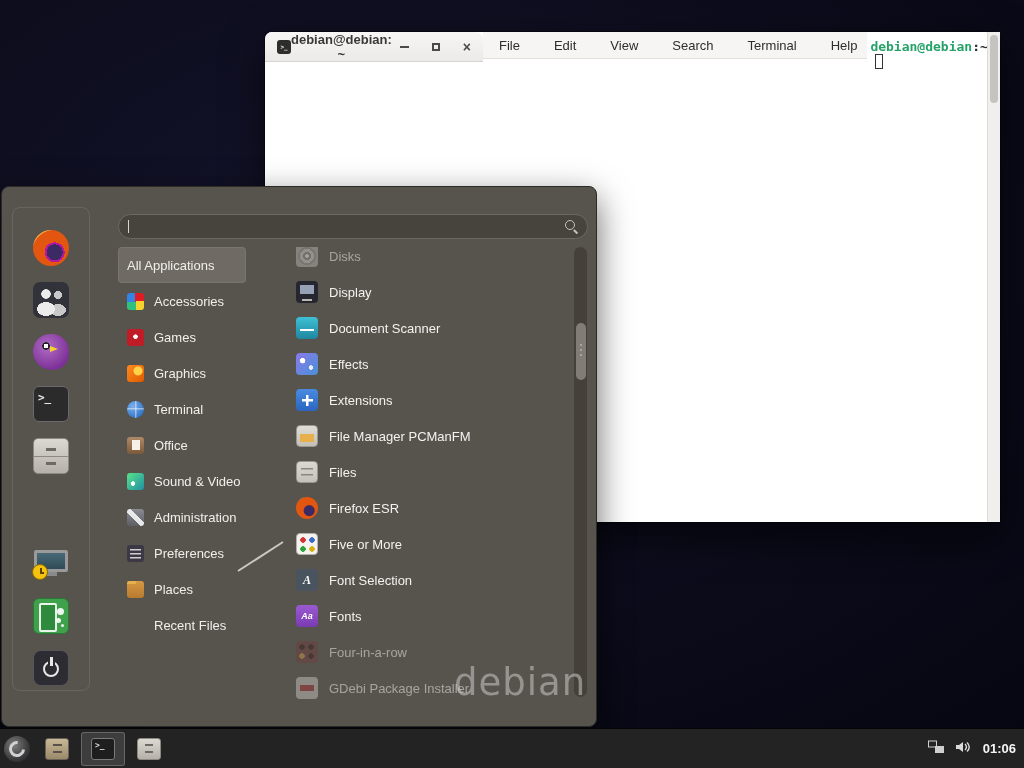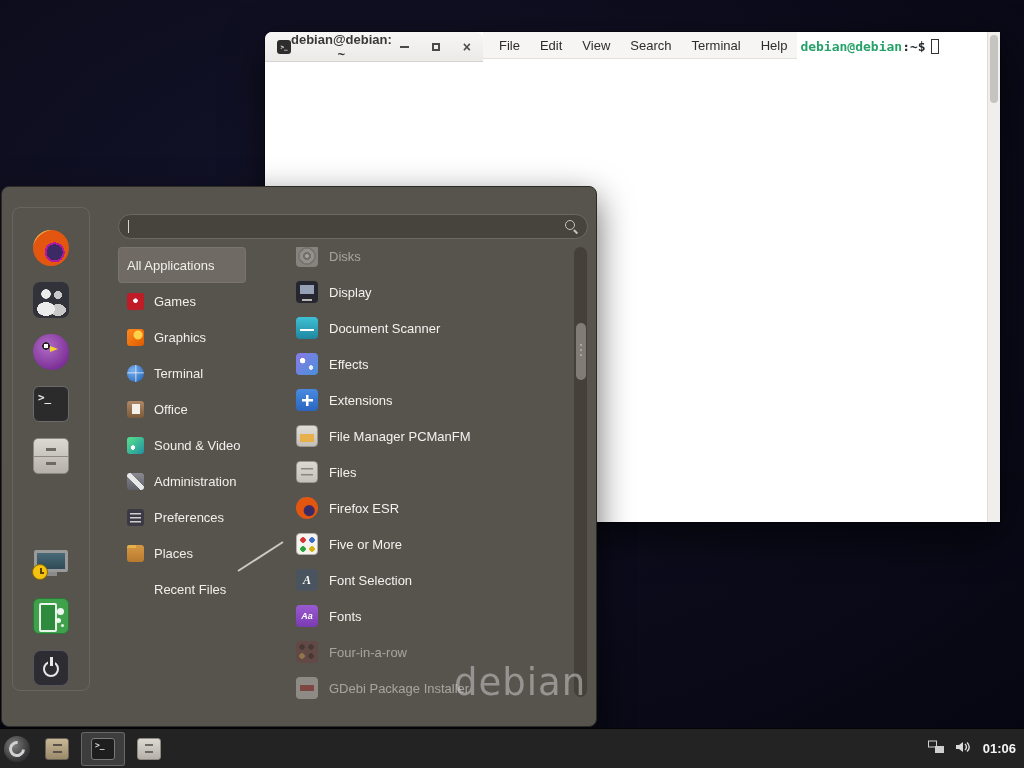--- a/index.html
+++ b/index.html
@@ -25,21 +25,21 @@
   .title-ico { width:14px; height:14px; background:#2d2d2d; border-radius:3px;
     color:#e8e8e8; font:bold 6px "DejaVu Sans Mono",monospace; display:flex;
     align-items:center; justify-content:center; }
   .title-text { flex:1; text-align:center; font-weight:bold; font-size:13px; color:#3b3935; }
   .winbtns { display:flex; gap:23px; align-items:center; margin-left:8px; }
   .btn-min i { display:block; width:9px; height:2px; background:#4a4a4a; }
   .btn-max i { display:block; width:8px; height:8px; border:2px solid #4a4a4a; }
   .btn-close { font-size:14px; line-height:1; color:#4a4a4a; font-weight:bold; }
 
   .menubar { height:27px; flex:0 0 27px; background:#f6f5f3; border-bottom:1px solid #e3e1dd;
-    display:flex; align-items:center; padding-left:6px; }
+    display:flex; align-items:center; padding-left:6px;gap:14px; }
   .menubar span { padding:4px 10px; font-size:13px; color:#2f2d2b; }
 
   .term-body { position:relative; flex:1; background:#fff; overflow:hidden;
     font:bold 13px "DejaVu Sans Mono", monospace; padding:7px 16px 0 3px; }
   .pr-green { color:#26a269; }
   .pr-dark { color:#24292e; }
   .cursor-box { display:inline-block; width:8px; height:15px; border:1px solid #333;
     vertical-align:text-bottom; margin-left:5px; }
   .term-scroll { position:absolute; right:0; top:0; bottom:0; width:13px;
     background:#f1efed; border-left:1px solid #dedcd8; }
@@ -300,20 +300,24 @@
     <span class="search-caret"></span>
     <input class="search-input" value="" placeholder="" style="">
     <span class="mag"></span>
   </div>
 
   <div class="cats">
     <div class="cat selected">
       <span>All Applications</span>
     </div>
     <div class="cat">
+      <span class="cicon ci-accessories"></span>
+      <span>Accessories</span>
+    </div>
+    <div class="cat">
       <span class="cicon ci-games"></span>
       <span>Games</span>
     </div>
     <div class="cat">
       <span class="cicon ci-graphics"></span>
       <span>Graphics</span>
     </div>
     <div class="cat">
       <span class="cicon ci-internet"></span>
       <span>Terminal</span>

